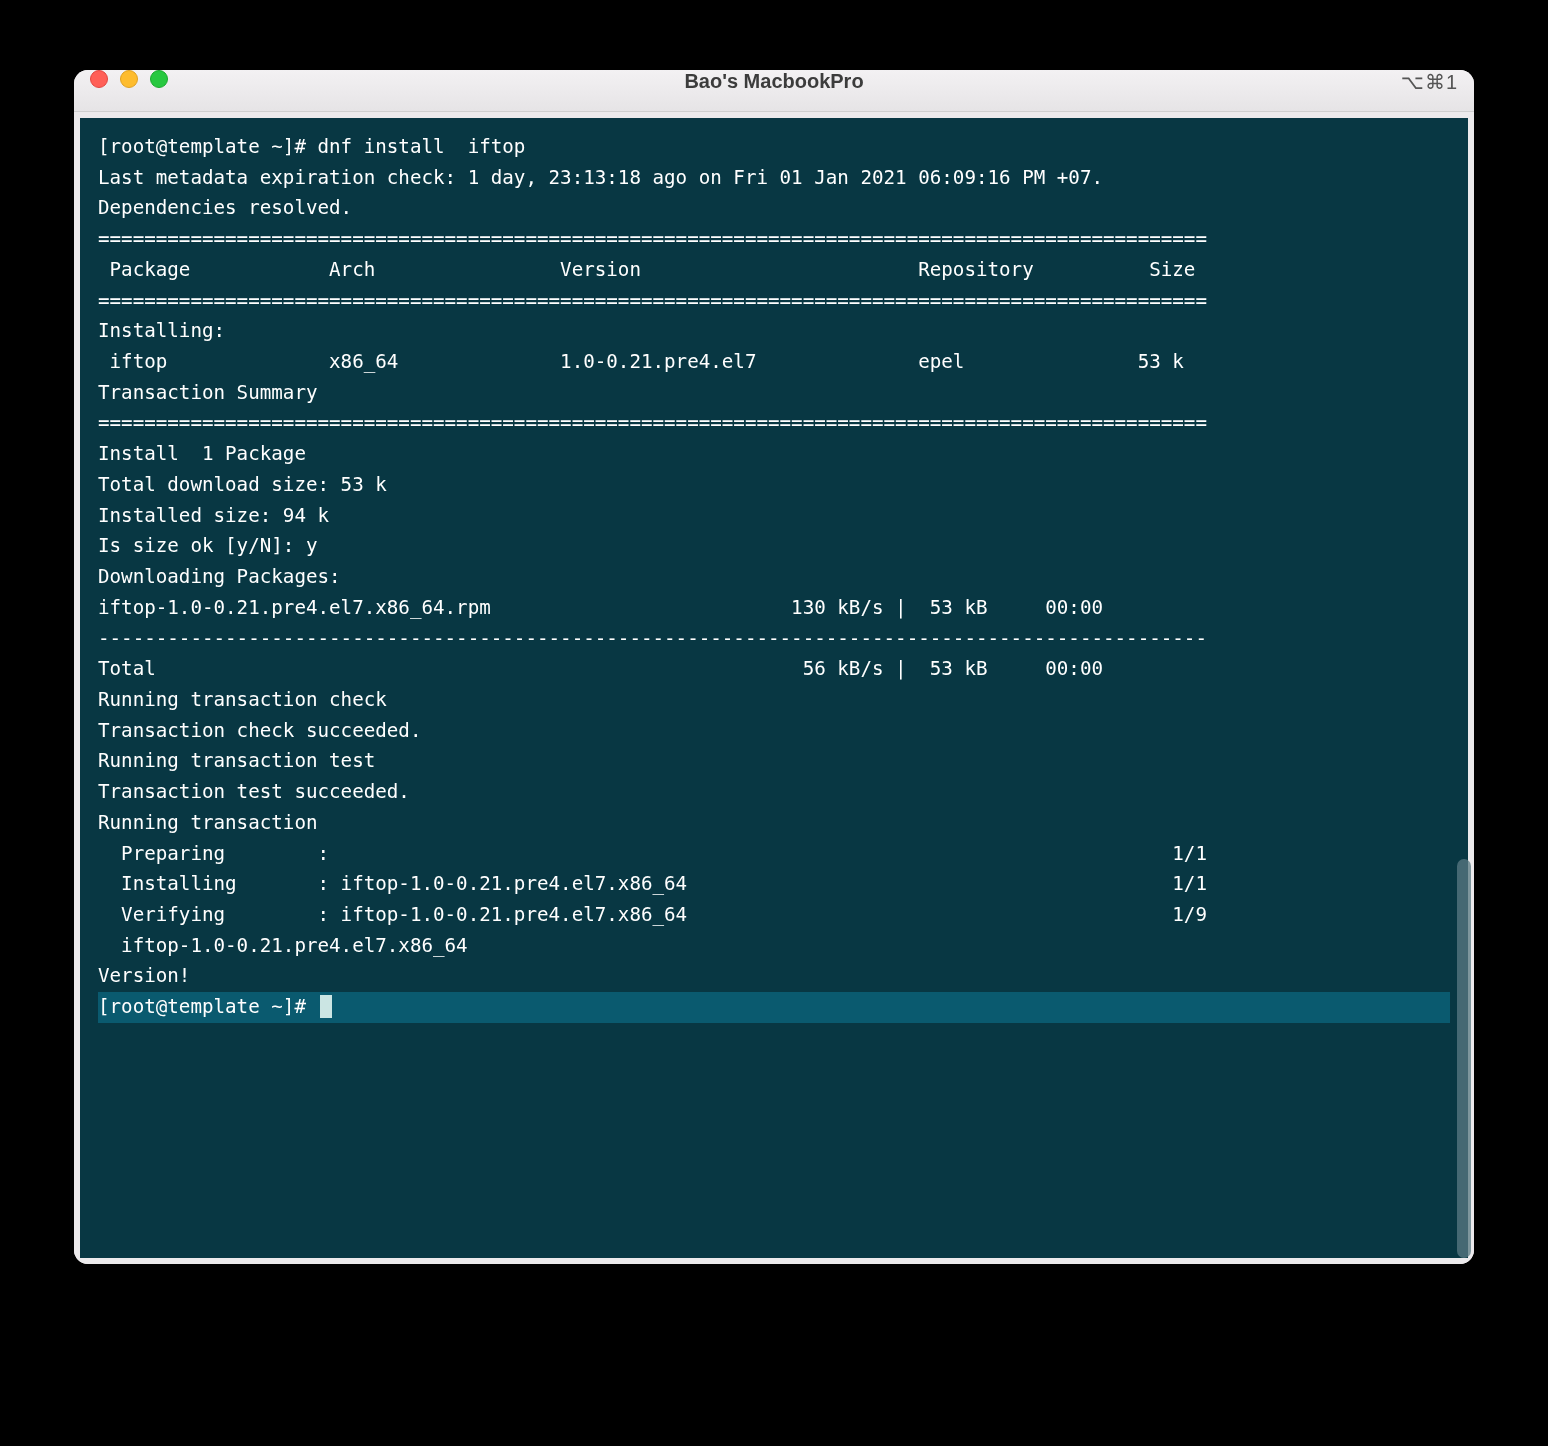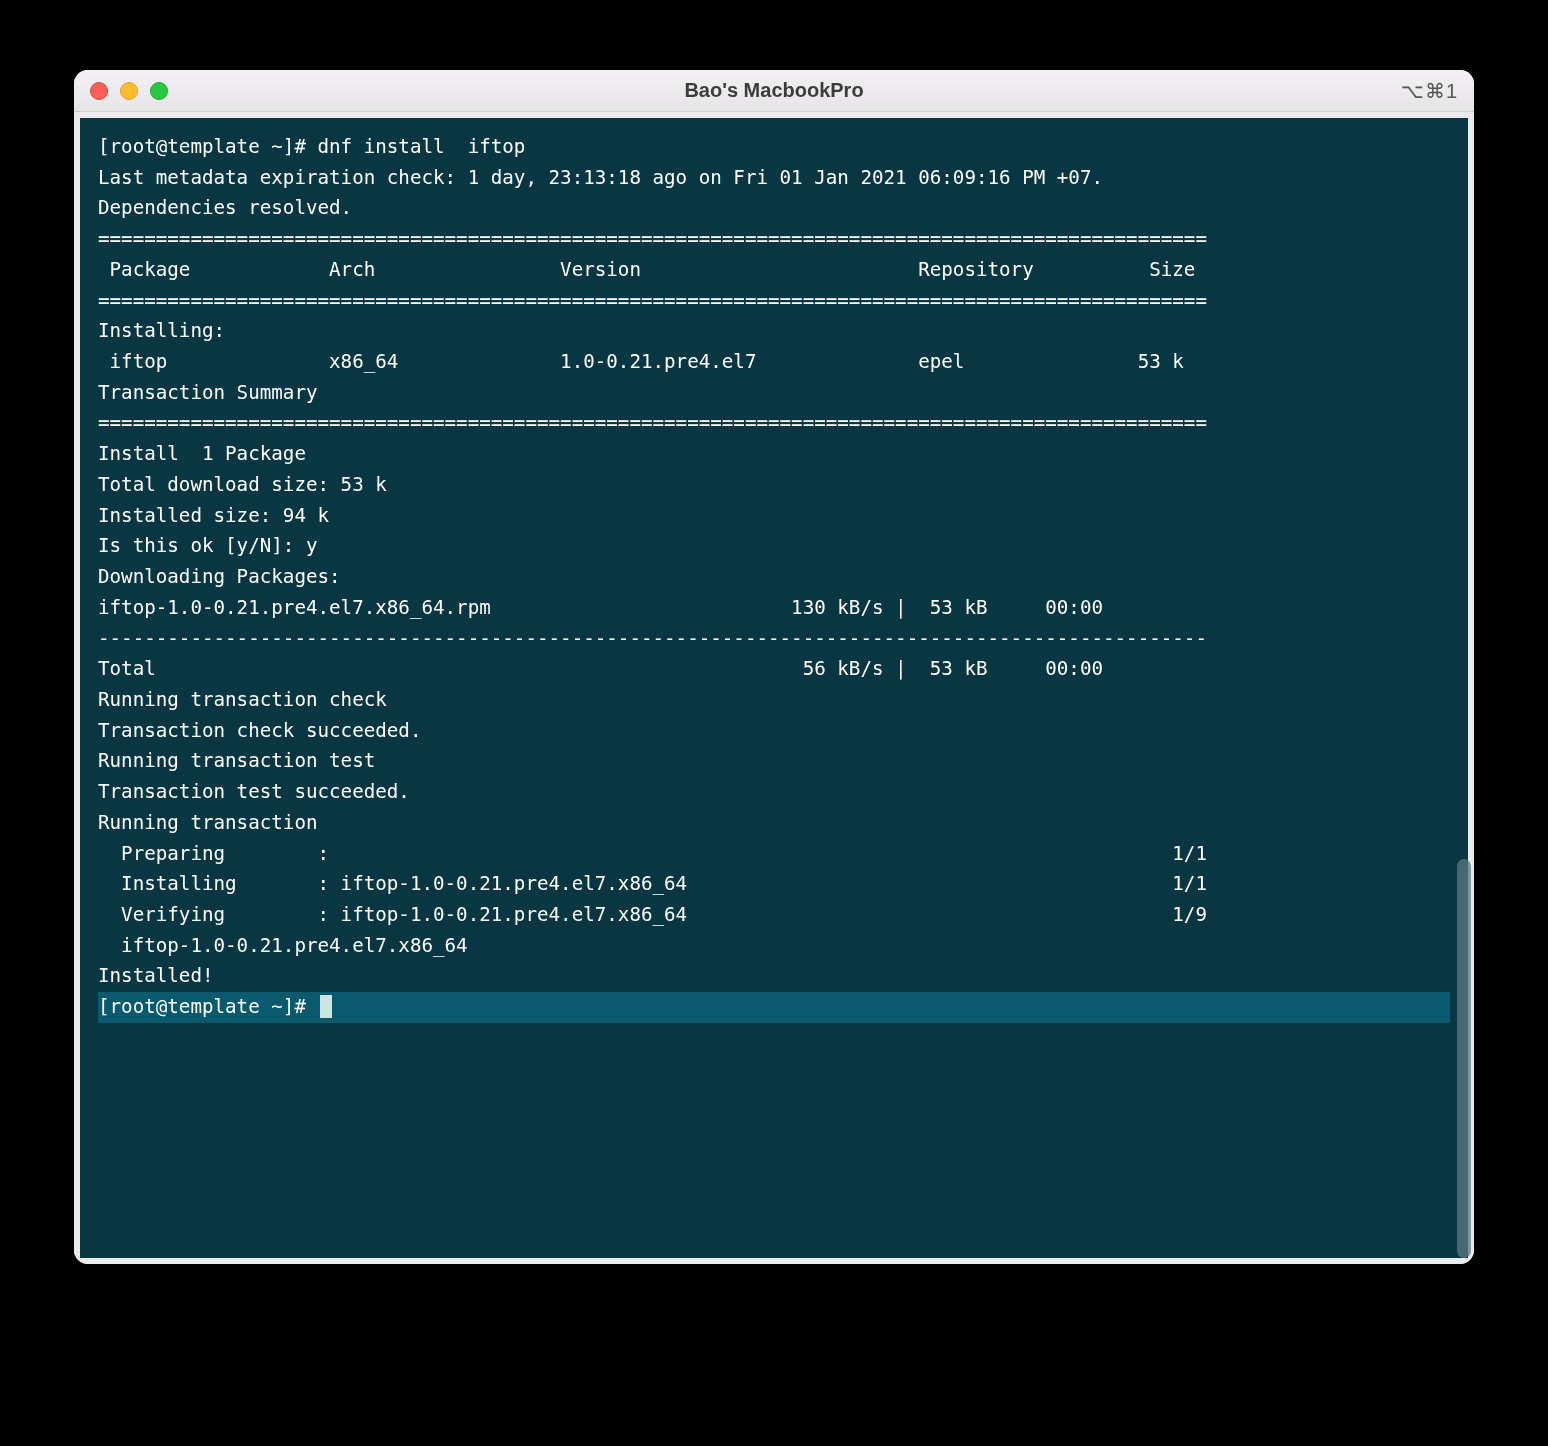--- a/index.html
+++ b/index.html
@@ -18,21 +18,20 @@
     background: #eceaec;
     border-radius: 14px;
     overflow: hidden;
     box-shadow: 0 30px 80px rgba(0,0,0,0.6), 0 0 0 1px rgba(0,0,0,0.25);
     position: relative;
   }
   .titlebar {
     height: 42px;
     background: linear-gradient(#f3f1f3, #e6e4e6);
     display: flex;
-    align-items: center;
     padding: 0 16px;
     border-bottom: 1px solid #cfcfcf;
     position: relative;
   }
   .traffic-lights { display: flex; gap: 12px; }
   .tl { width: 18px; height: 18px; border-radius: 50%; }
   .tl.red    { background: #ff5f57; border: 1px solid #e14640; }
   .tl.yellow { background: #febc2e; border: 1px solid #dfa023; }
   .tl.green  { background: #28c840; border: 1px solid #1ba92e; }
   .title {
@@ -125,36 +124,36 @@
 <pre>================================================================================================</pre>
 <pre>Installing:</pre>
 <pre> iftop              x86_64              1.0-0.21.pre4.el7              epel               53 k</pre>
 <pre></pre>
 <pre>Transaction Summary</pre>
 <pre>================================================================================================</pre>
 <pre>Install  1 Package</pre>
 <pre></pre>
 <pre>Total download size: 53 k</pre>
 <pre>Installed size: 94 k</pre>
-<pre>Is this ok [y/N]: y</pre>
+<pre>Is size ok [y/N]: y</pre>
 <pre>Downloading Packages:</pre>
 <pre>iftop-1.0-0.21.pre4.el7.x86_64.rpm                          130 kB/s |  53 kB     00:00</pre>
 <pre>------------------------------------------------------------------------------------------------</pre>
 <pre>Total                                                        56 kB/s |  53 kB     00:00</pre>
 <pre>Running transaction check</pre>
 <pre>Transaction check succeeded.</pre>
 <pre>Running transaction test</pre>
 <pre>Transaction test succeeded.</pre>
 <pre>Running transaction</pre>
 <pre>  Preparing        :                                                                         1/1</pre>
 <pre>  Installing       : iftop-1.0-0.21.pre4.el7.x86_64                                          1/1</pre>
 <pre>  Verifying        : iftop-1.0-0.21.pre4.el7.x86_64                                          1/9</pre>
 <pre></pre>
 <pre>  iftop-1.0-0.21.pre4.el7.x86_64</pre>
 <pre></pre>
-<pre>Installed!</pre>
+<pre>Version!</pre>
 <pre class="prompt-line"><span>[root@template ~]# </span><span class="cursor"></span></pre>
     </div>
     <div class="scrollbar-track">
       <div class="scrollbar-thumb"></div>
     </div>
   </div>
 </div>
 
 </body></html>

